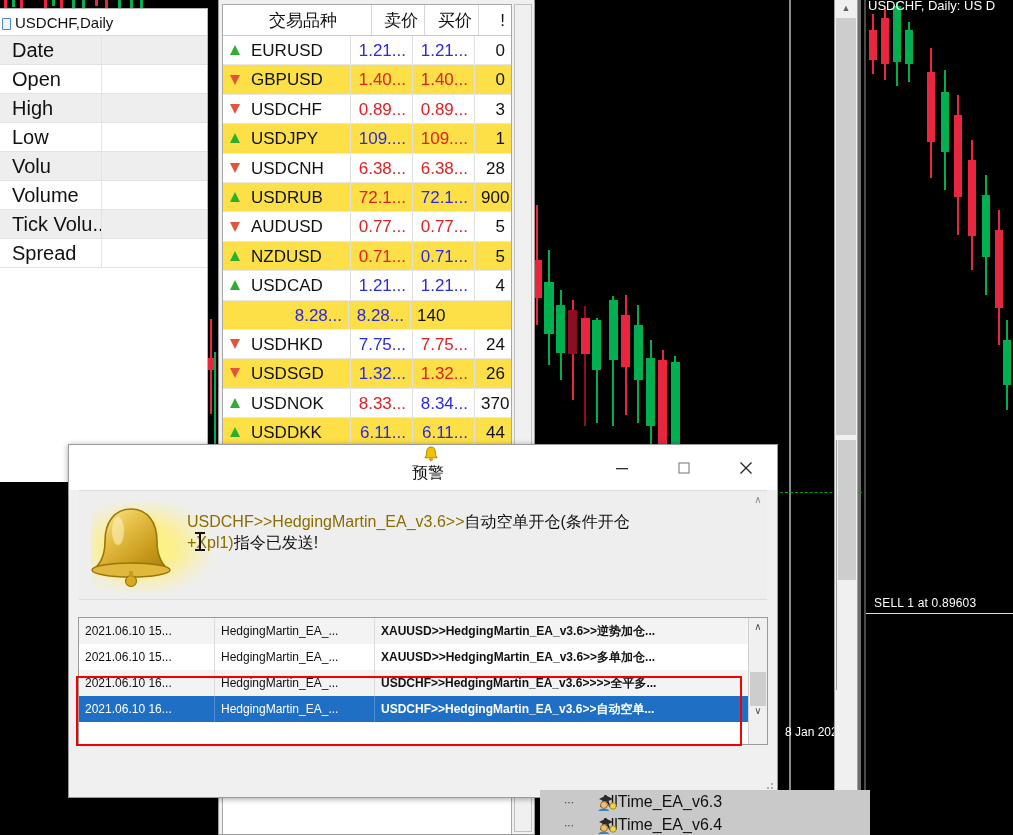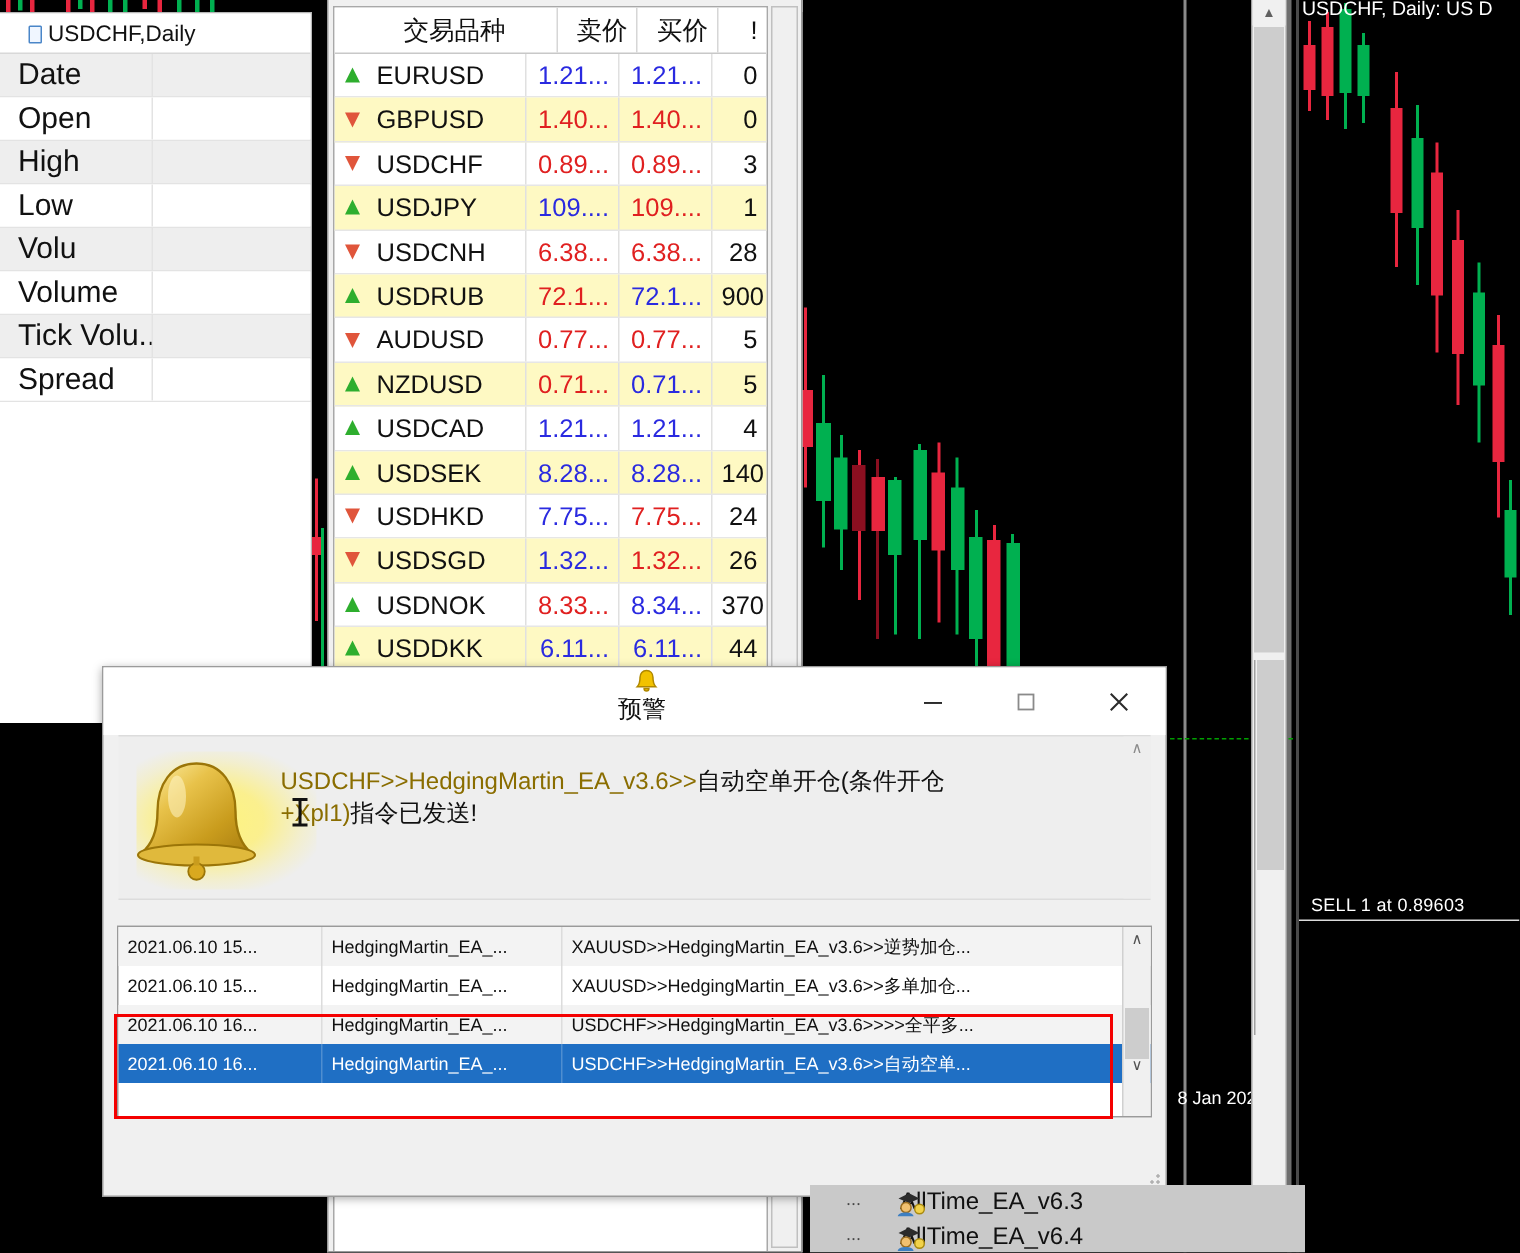--- a/index.html
+++ b/index.html
@@ -48,21 +48,21 @@
   .level-line {
     position: absolute; height: 0; border-top: 1px dashed #00a000;
   }
 
   
   .datawin {
     position: absolute; left: 0; top: 8px; width: 208px; height: 446px;
     background: #ffffff; border: 1px solid #b6b6b6; border-left: none;
   }
   .datawin-head {
-    height: 27px; line-height: 27px; padding-left: 19px;
+    height: 27px; line-height: 27px; padding-left: 2px;
     font-size: 15px; color: #111; background: #fff;
     border-bottom: 1px solid #d8d8d8;
     white-space: nowrap; overflow: hidden;
   }
   .datawin-head .doc-ico {
     display: inline-block; width: 9px; height: 12px; margin-right: 4px;
     vertical-align: -2px; background: #f0f6ff;
     border: 1px solid #4a86c8; border-radius: 1px;
   }
   .dw-row { display: flex; height: 29px; border-bottom: 1px solid #e3e3e3; }
@@ -97,21 +97,21 @@
     font-size: 17px; color: #111; line-height: 31px;
     border-right: 1px solid #d6d6d6; padding: 0 6px;
     white-space: nowrap; overflow: hidden;
   }
   .c-sym { width: 128px; }
   .c-bid { width: 62px; text-align: right; }
   .c-ask { width: 62px; text-align: right; }
   .c-sp  { width: 36px; text-align: right; border-right: none !important; }
 
   .mw-row { display: flex; height: 29.4px; border-bottom: 1px solid #e6e6e6; }
-  .mw-row.alt { background: #fef9c3; justify-content: center; }
+  .mw-row.alt { background: #fde047; justify-content: center; }
   .mw-row > div {
     font-size: 17px; line-height: 29.4px; padding: 0 6px;
     border-right: 1px solid #e0e0e0; white-space: nowrap; overflow: hidden;
   }
   .mw-row .c-sym { color: #111; position: relative; padding-left: 28px; }
   .mw-row .c-sp { color: #111; border-right: none; }
   .arrow {
     position: absolute; left: 7px; top: 50%; width: 0; height: 0;
     margin-top: -5px;
   }
@@ -201,21 +201,21 @@
   .lrow.alt { background: #f3f3f3; }
   .lrow.sel { background: #1f6fc4; color: #fff; }
   .lrow > div {
     font-size: 12px; line-height: 26px; padding: 0 6px;
     border-right: 1px solid #dcdcdc;
     white-space: nowrap; overflow: hidden; color: #111;
   }
   .lrow.sel > div { color: #fff; border-right-color: #4f8ed0; }
   .lc-time { width: 136px; }
   .lc-name { width: 160px; }
-  .lc-msg  { flex: 1; border-right: none !important; }
+  .lc-msg  { flex: 1; border-right: none !important; font-weight: bold; }
 
   .list-scroll {
     position: absolute; right: 0; top: 0; bottom: 0; width: 19px;
     background: #f0f0f0; border-left: 1px solid #d0d0d0;
   }
   .ls-arrow {
     height: 18px; text-align: center; line-height: 18px;
     font-size: 10px; color: #505050;
   }
   .ls-thumb {
@@ -464,21 +464,20 @@
             <div class="c-ask px-blue">0.71...</div>
             <div class="c-sp">5</div>
           </div>
           <div class="mw-row">
             <div class="c-sym"><span class="arrow up"></span><span>USDCAD</span></div>
             <div class="c-bid px-blue">1.21...</div>
             <div class="c-ask px-blue">1.21...</div>
             <div class="c-sp">4</div>
           </div>
           <div class="mw-row alt">
-            <div class="c-sym"><span class="arrow up"></span><span>USDSEK</span></div>
             <div class="c-bid px-blue">8.28...</div>
             <div class="c-ask px-blue">8.28...</div>
             <div class="c-sp">140</div>
           </div>
           <div class="mw-row">
             <div class="c-sym"><span class="arrow down"></span><span>USDHKD</span></div>
             <div class="c-bid px-blue">7.75...</div>
             <div class="c-ask px-red">7.75...</div>
             <div class="c-sp">24</div>
           </div>

